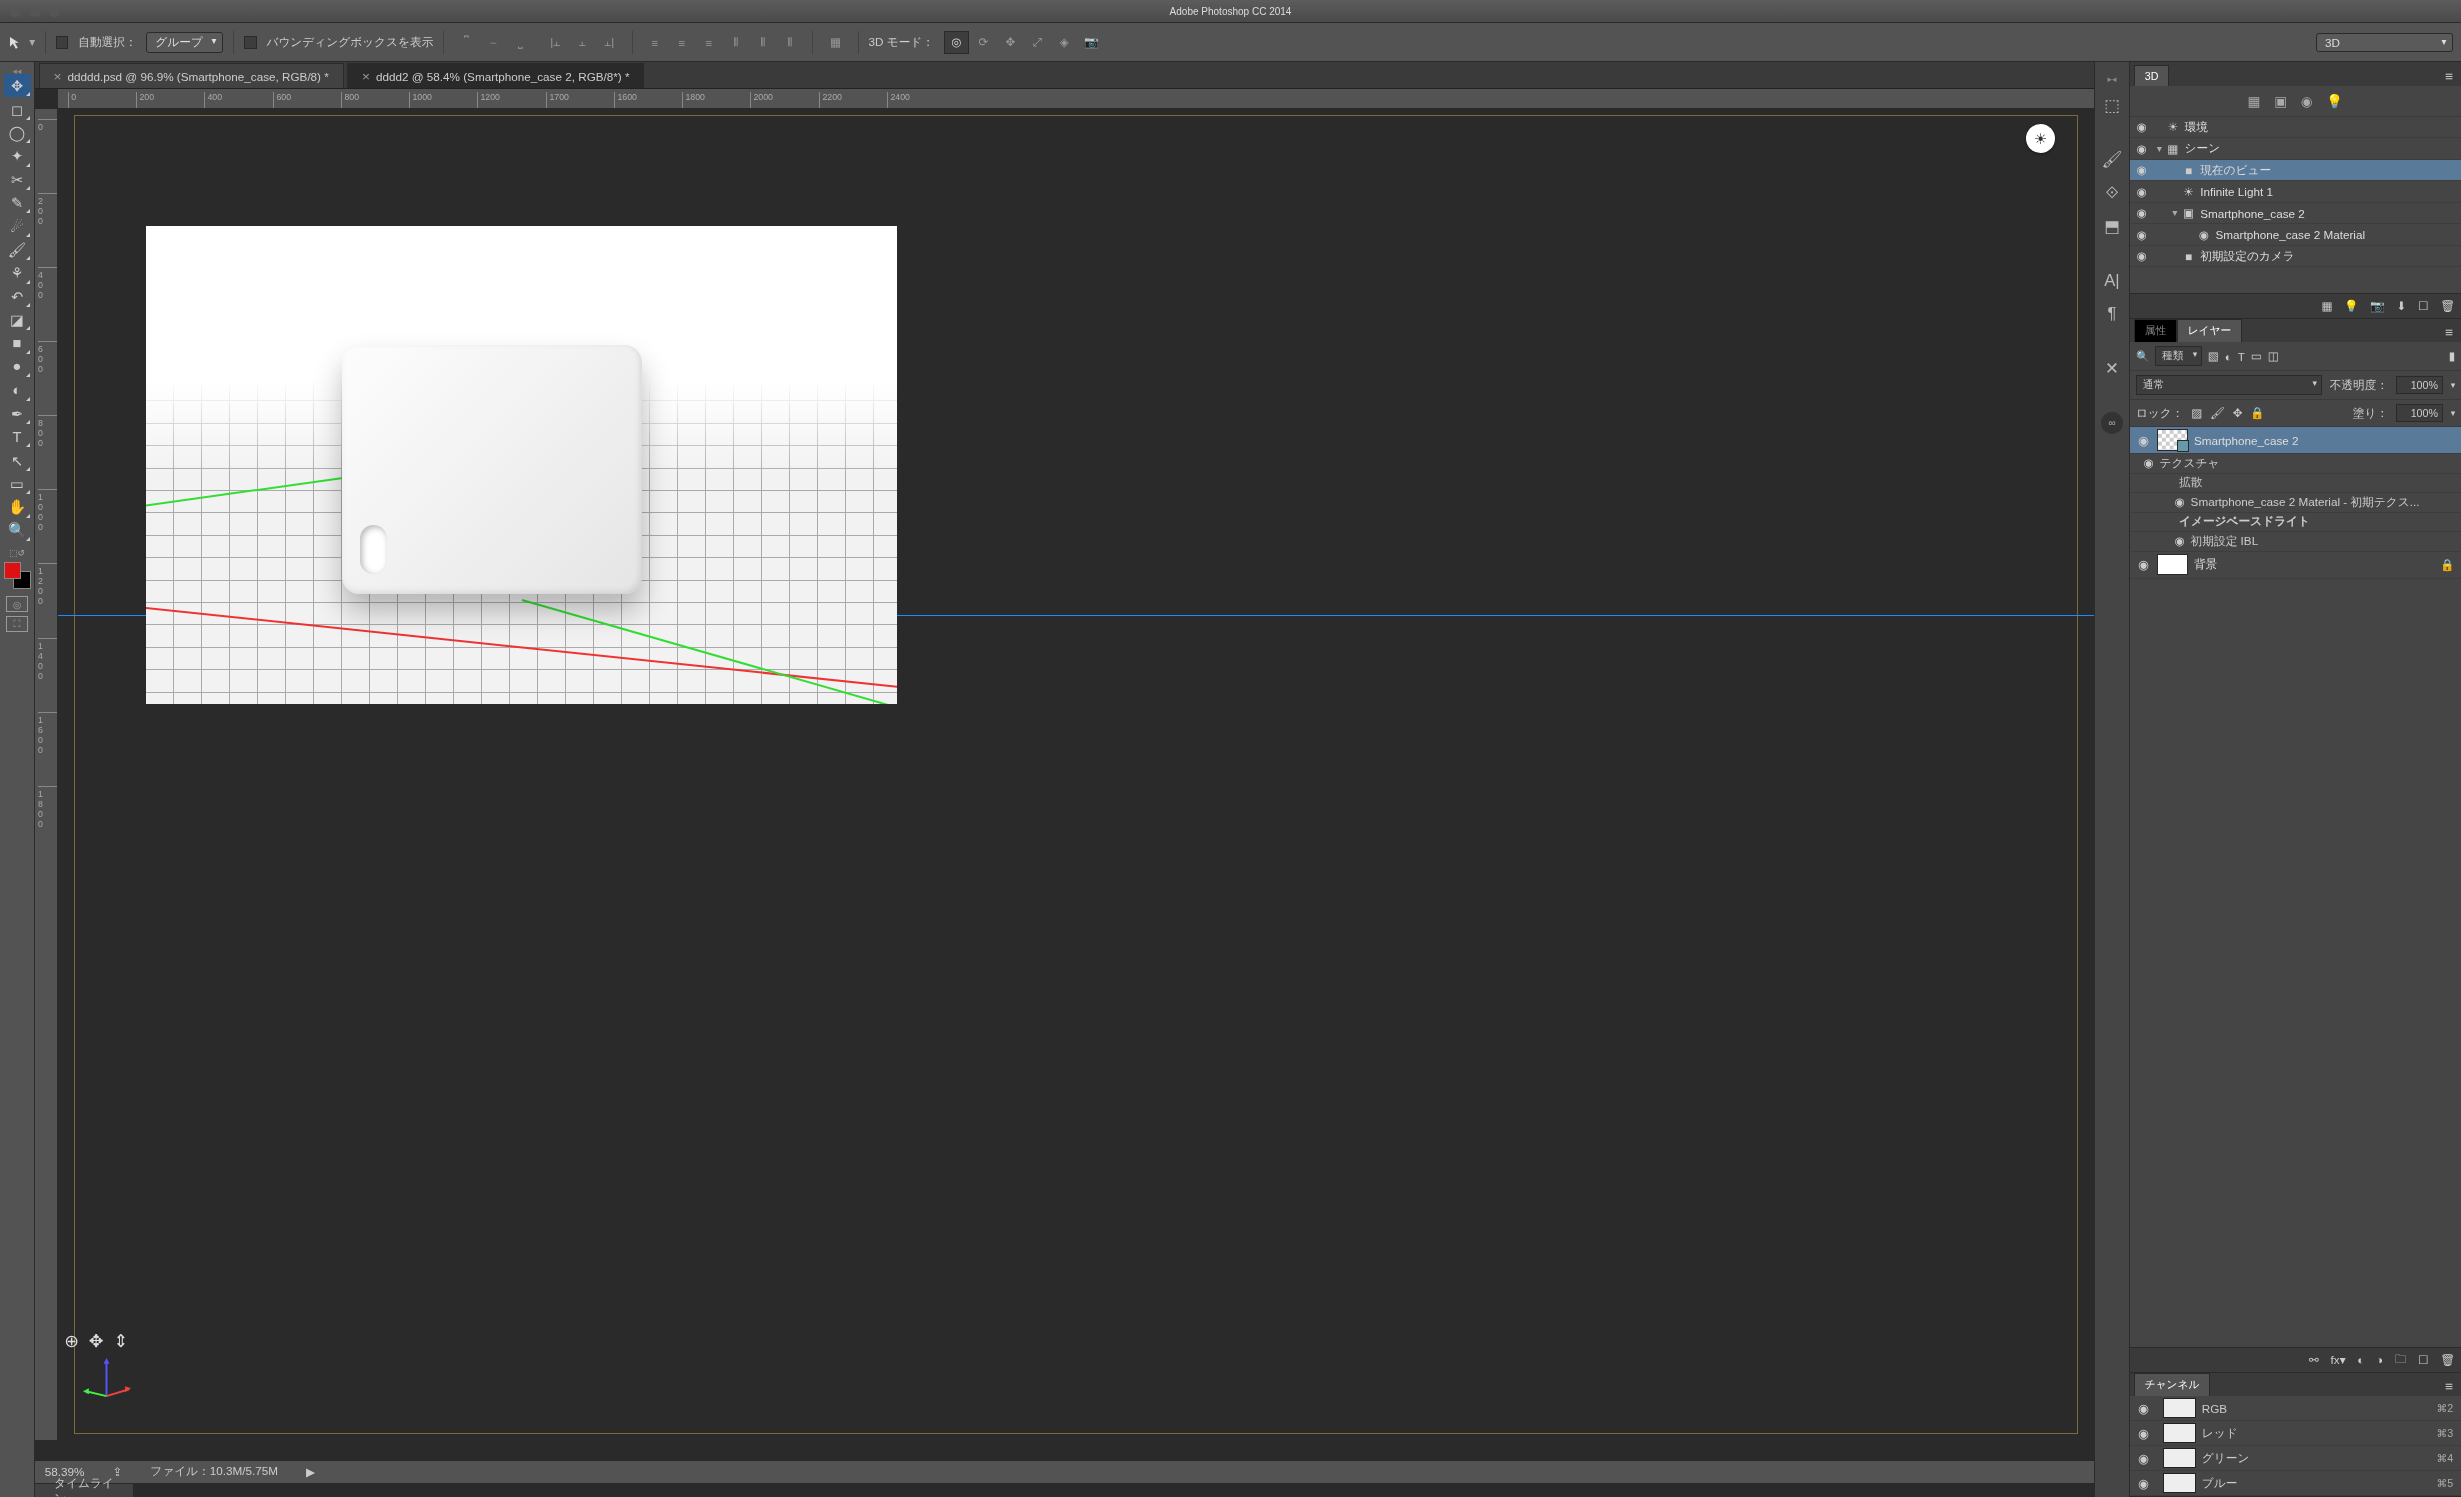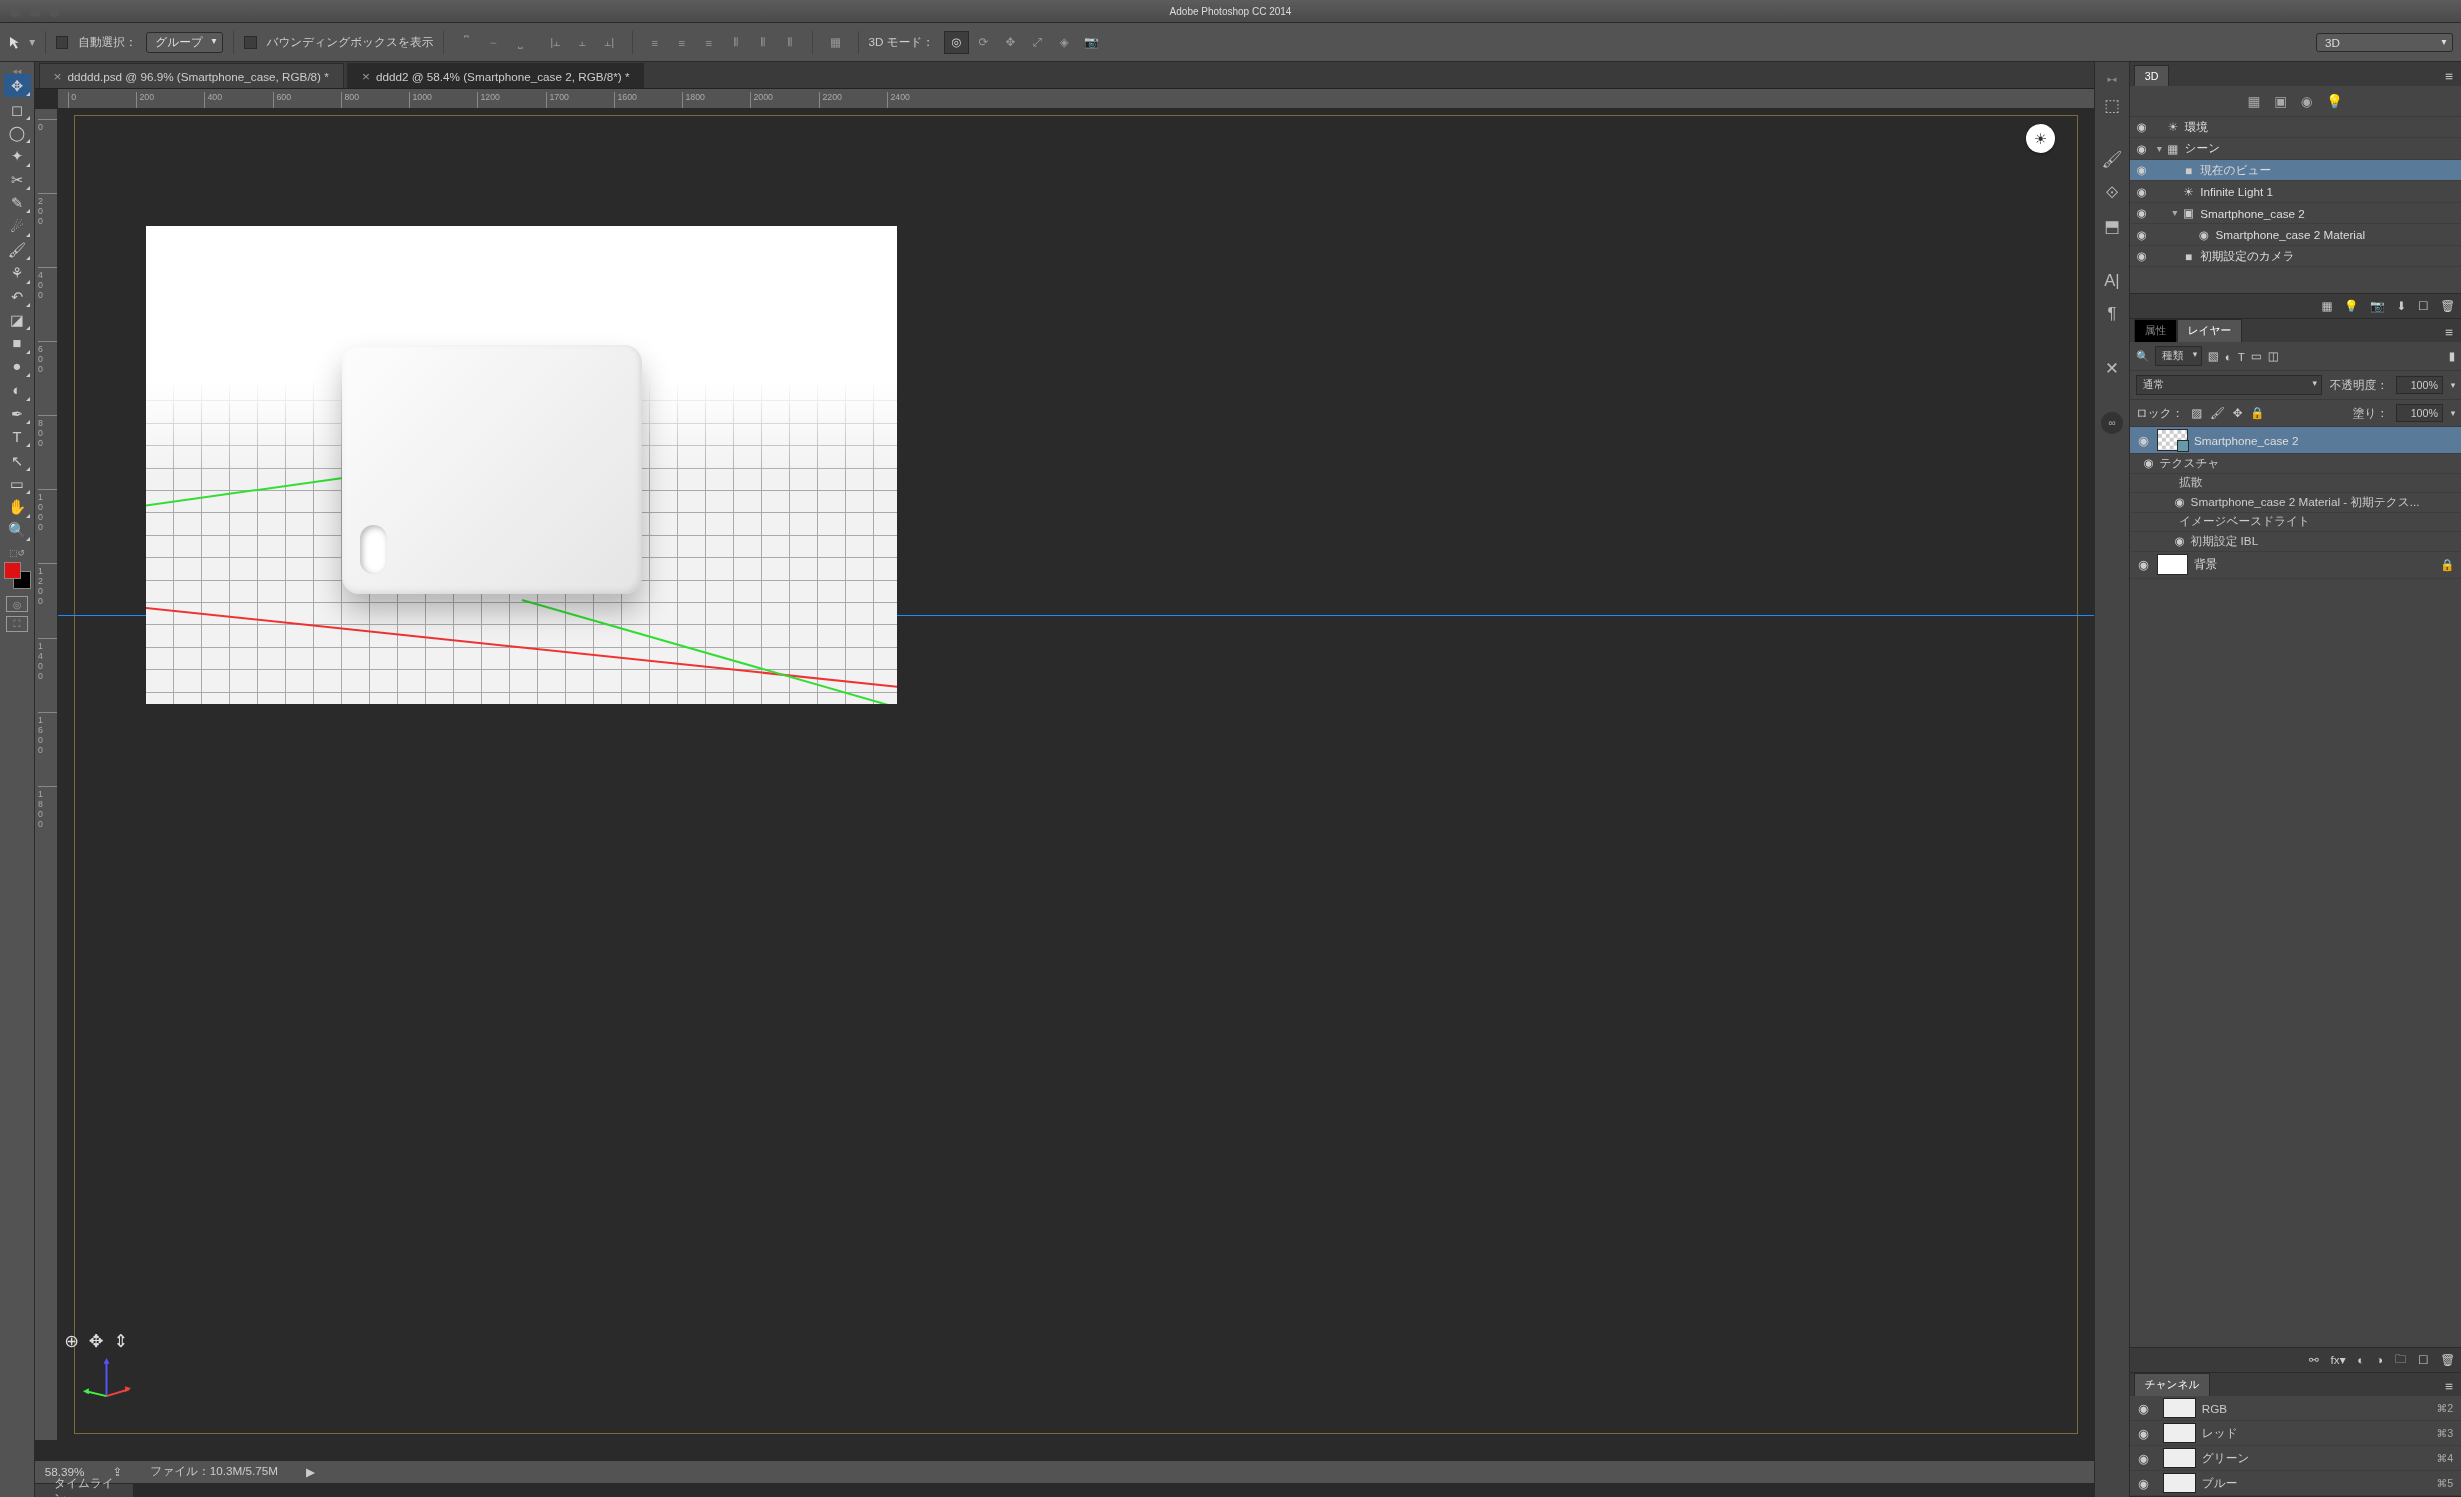--- a/index.html
+++ b/index.html
@@ -425,21 +425,21 @@
               <span style="margin-left:-19.5px;margin-right:5.9px">◉</span>
               <span>テクスチャ</span>
             </div>
             <div class="layer-sm" style="padding-left: 49px;">
               <span>拡散</span>
             </div>
             <div class="layer-sm" style="padding-left: 64px;">
               <span style="margin-left:-19.5px;margin-right:5.9px">◉</span>
               <span>Smartphone_case 2 Material - 初期テクス...</span>
             </div>
-            <div class="layer-sm" style="padding-left: 49px;">
+            <div class="layer-sm" style="padding-left: 49px; font-weight: bold;">
               <span>イメージベースドライト</span>
             </div>
             <div class="layer-sm" style="padding-left: 64px;">
               <span style="margin-left:-19.5px;margin-right:5.9px">◉</span>
               <span>初期設定 IBL</span>
             </div>
             <div class="layer-row">
               <span class="layer-vis">◉</span>
               <span class="layer-thumb "></span>
               <span class="layer-name">背景</span>

